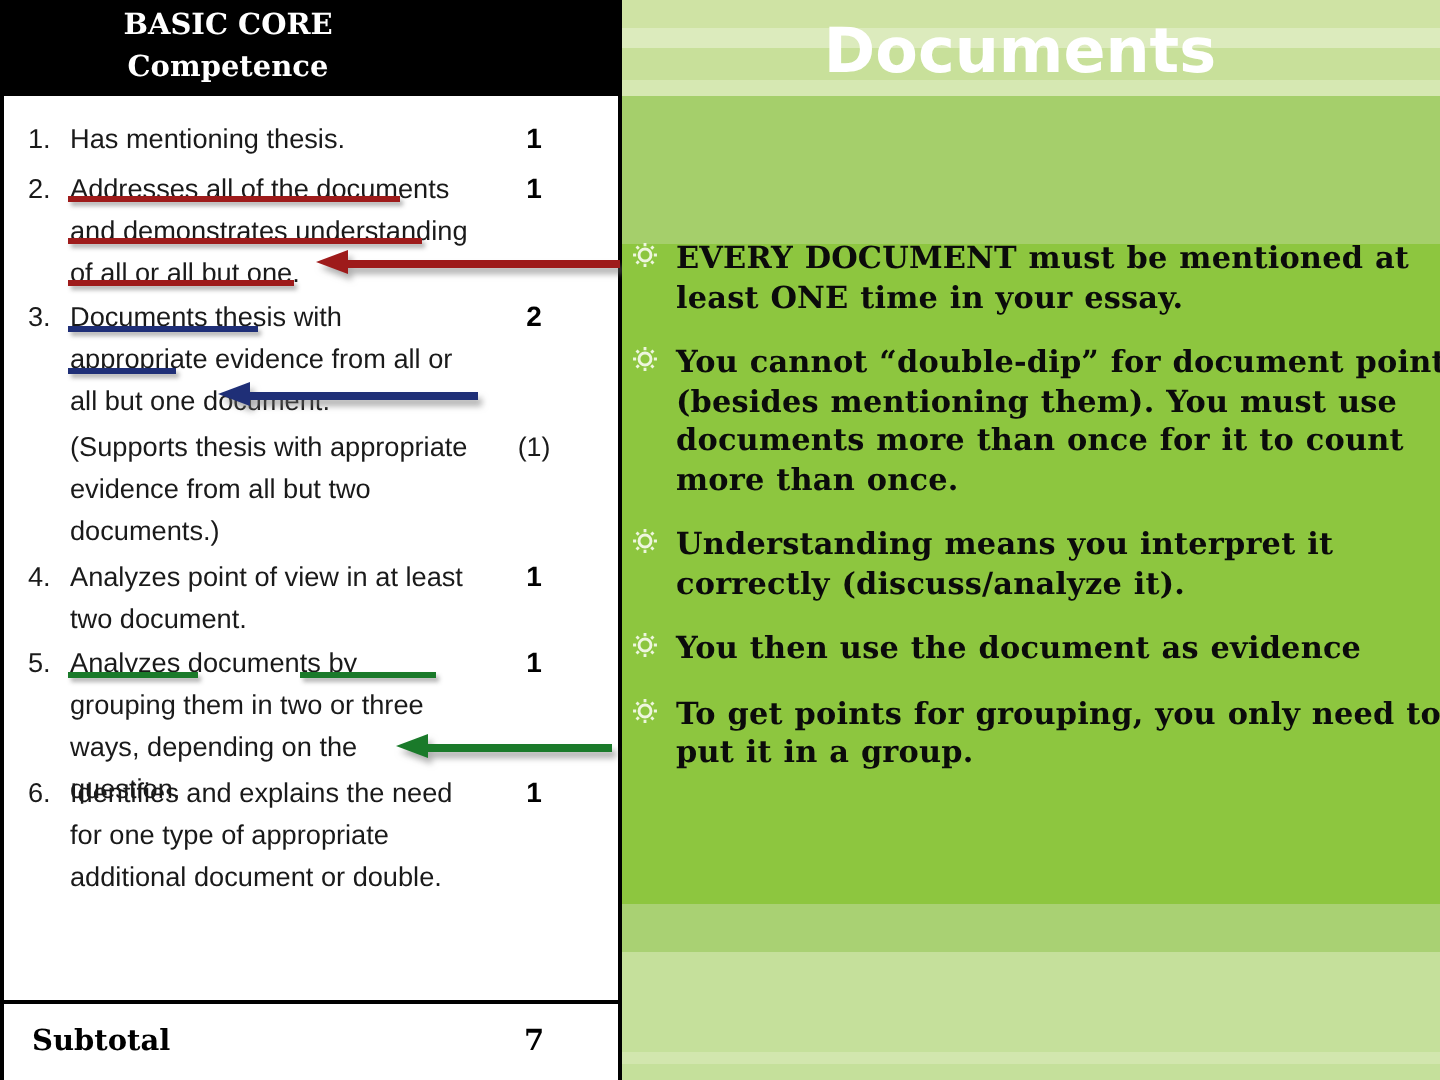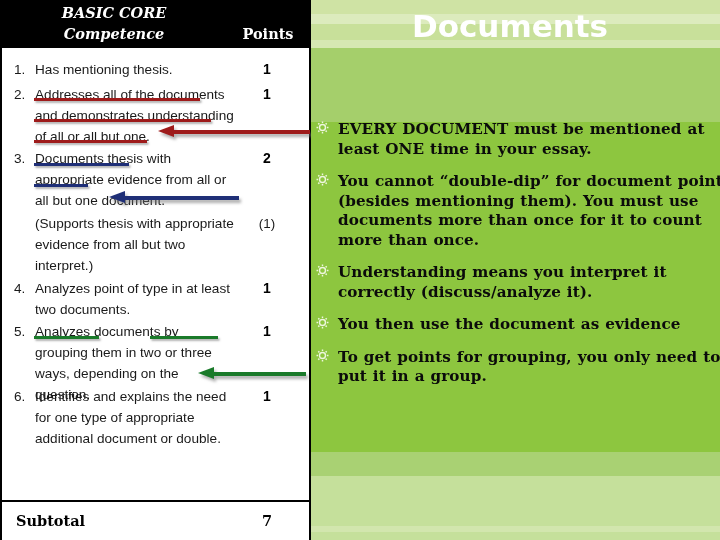--- a/index.html
+++ b/index.html
@@ -348,23 +348,22 @@
         </svg>
       </span>
       <span class="bullet-text">To get points for grouping, you only need to put it in a group.</span>
     </div>
 
   </div>
 
   <div class="rubric">
 
     <div class="rubric-header">
-      <div class="h-competence" style="white-space:pre-line;font-style:italic;">BASIC CORE
+      <div class="h-competence" style="white-space:pre-line;">BASIC CORE
 Competence</div>
-      <div class="h-points">Points</div>
     </div>
 
     <div class="rubric-body">
 
       <div class="r-row" style="top:11px;">
         <span class="r-num">1.</span>
         <span class="r-text">Has mentioning thesis.</span>
         <span class="r-pts">1</span>
       </div>
 
@@ -375,27 +374,27 @@
       </div>
 
       <div class="r-row" style="top:100px;">
         <span class="r-num">3.</span>
         <span class="r-text">Documents thesis with appropriate evidence from all or all but one document.</span>
         <span class="r-pts">2</span>
       </div>
 
       <div class="r-row" style="top:165px;">
         <span class="r-num"></span>
-        <span class="r-text">(Supports thesis with appropriate evidence from all but two interpret.)</span>
+        <span class="r-text">(Supports thesis with appropriate evidence from all but two documents.)</span>
         <span class="r-pts paren">(1)</span>
       </div>
 
       <div class="r-row" style="top:230px;">
         <span class="r-num">4.</span>
-        <span class="r-text">Analyzes point of type in at least two documents.</span>
+        <span class="r-text">Analyzes point of view in at least two document.</span>
         <span class="r-pts">1</span>
       </div>
 
       <div class="r-row" style="top:273px;">
         <span class="r-num">5.</span>
         <span class="r-text">Analyzes documents by grouping them in two or three ways, depending on the question.</span>
         <span class="r-pts">1</span>
       </div>
 
       <div class="r-row" style="top:338px;">

